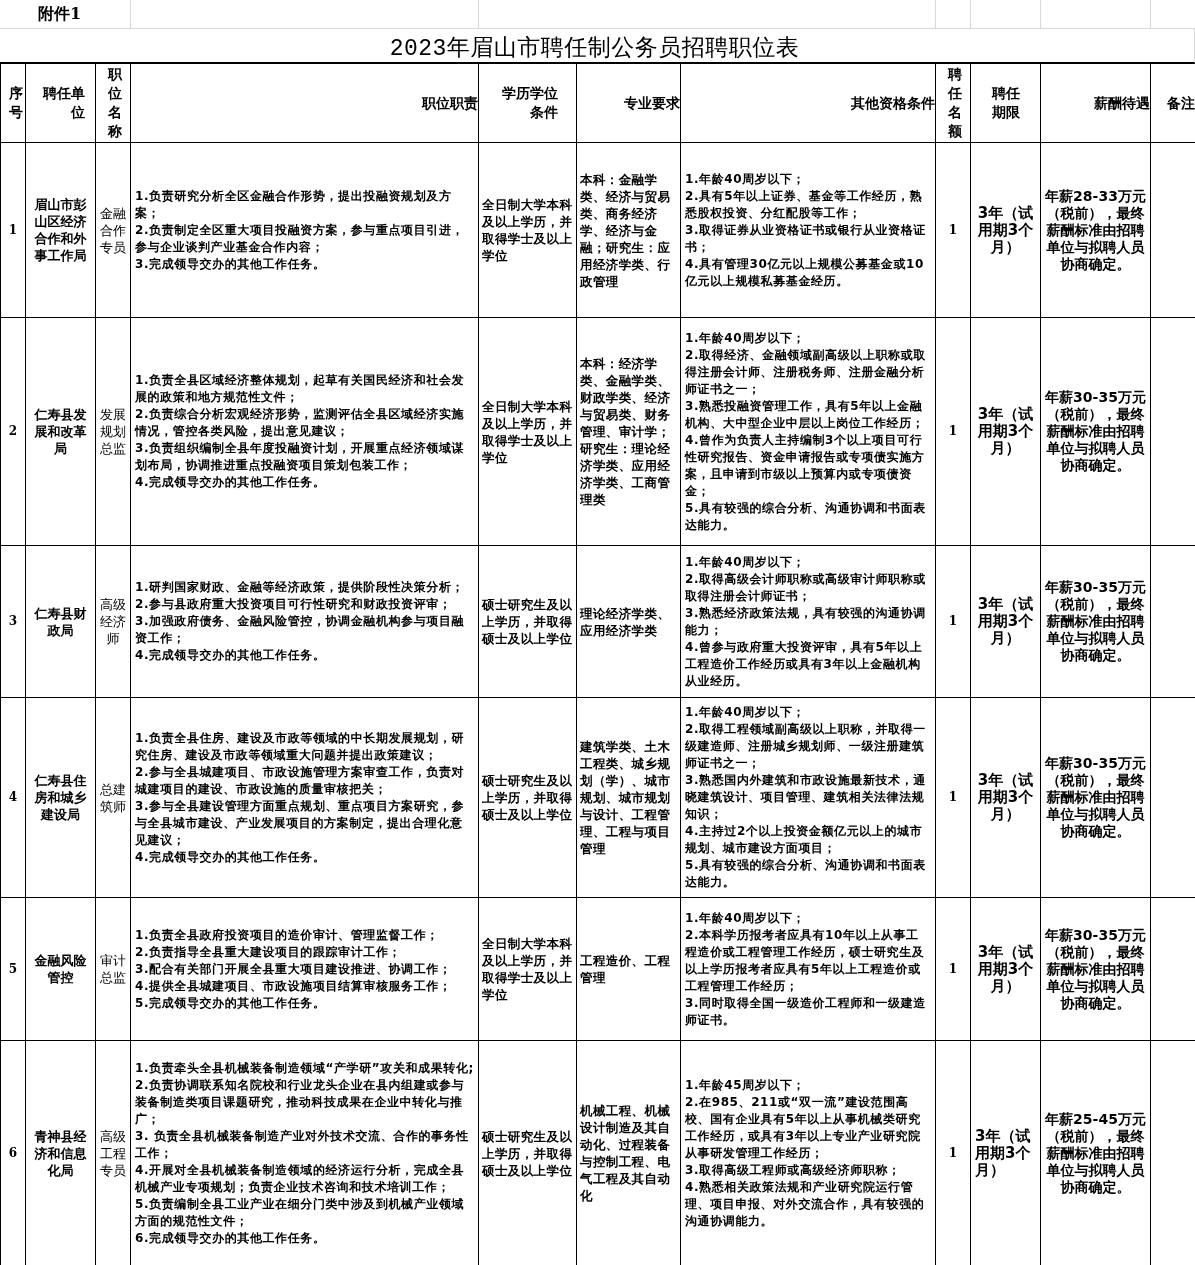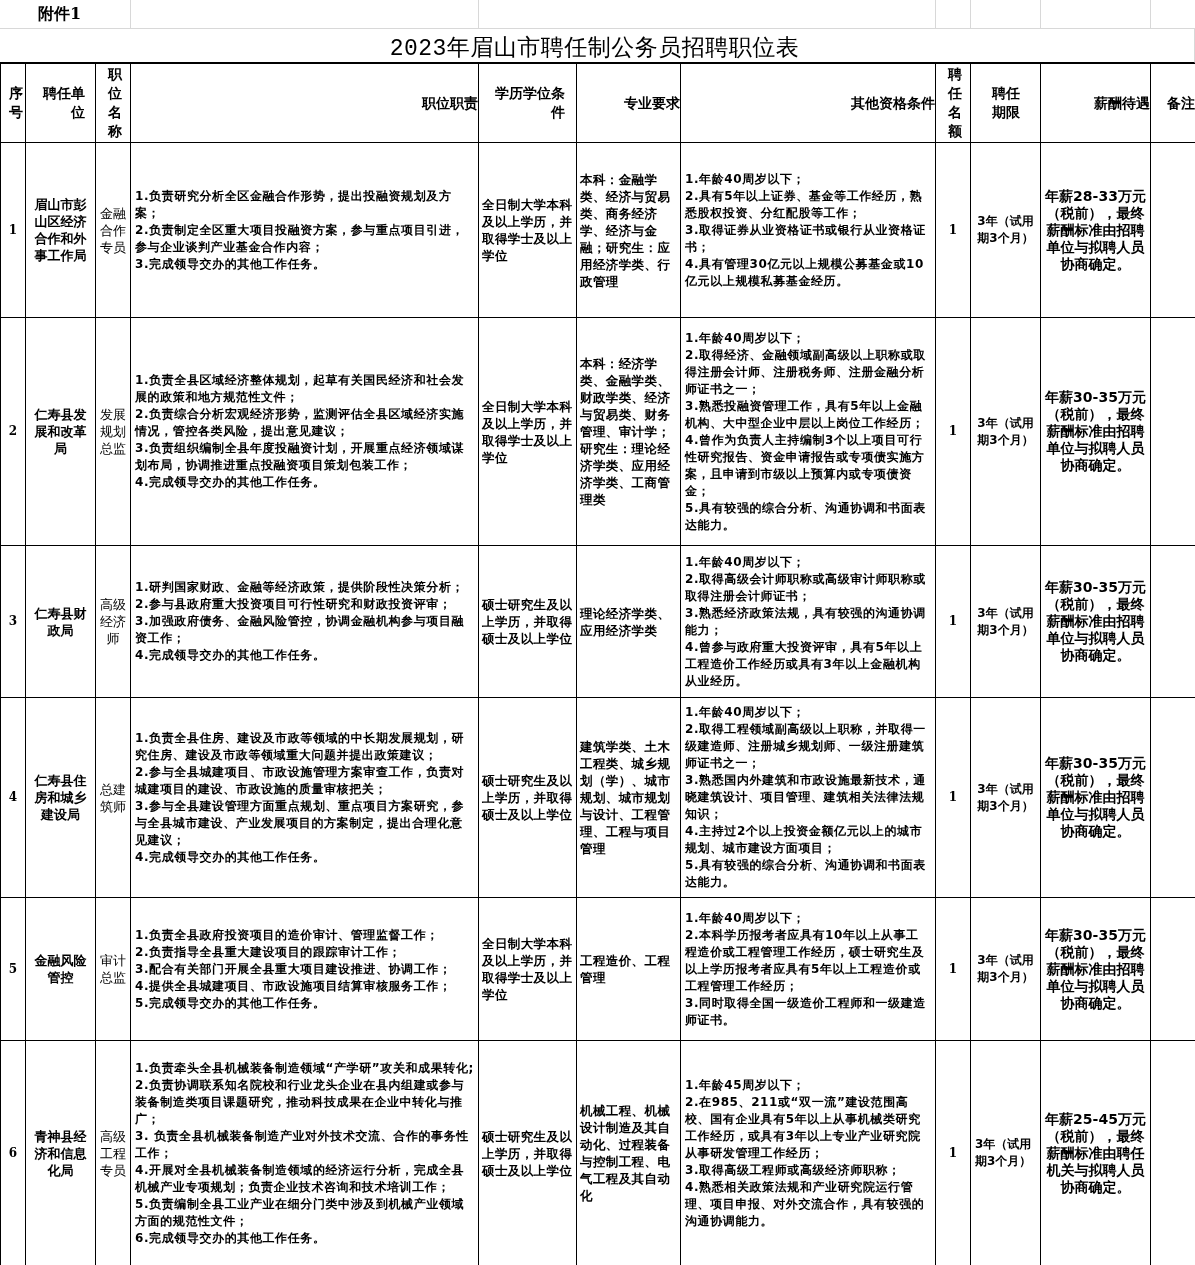--- a/index.html
+++ b/index.html
@@ -14,21 +14,21 @@
     table { position: absolute; left: 0; top: 63px; border-collapse: collapse; table-layout: fixed; width: 1195px; }
     td, th { border: 1px solid #000; vertical-align: middle; font-size: 12px; line-height: 17px; font-weight: bold; }
     th { text-align: right; font-size: 14px; line-height: 19px; }
     th.vert { padding: 0 2px; }
     td.num { font-family: "DejaVu Serif", "Liberation Serif", serif; text-align: center; font-size: 12px; }
     td.unit { font-size: 13px; line-height: 17px; padding: 0 4px; text-align: center; }
     td.pos { font-size: 13px; line-height: 17px; padding: 0 2px; text-align: center; font-weight: normal; }
     td.duty { padding: 0 4px; font-size: 12px; line-height: 17px; letter-spacing: 0.6px; margin-top: 44px; }
     td.edu, td.major { padding: 0 3px; font-size: 12.5px; line-height: 17px; letter-spacing: 0.4px; }
     td.other { padding: 0 4px; font-size: 12px; line-height: 17px; letter-spacing: 0.6px; }
-    td.term { text-align: center; font-size: 12px; padding: 0 4px; }
+    td.term { text-align: center; font-size: 15px; padding: 0 4px; }
     td.salary { text-align: center; font-size: 14px; padding: 0 4px; }
     .line { display: block; }
   </style>
 </head>
 <body>
 
 <div class="sheet">
   <div class="toprow">
     <span class="attach">附件1</span>
     <span class="gl" style="left:130px"></span>
@@ -55,21 +55,21 @@
       <col style="width:70px">
       <col style="width:110px">
       <col style="width:45px">
     </colgroup>
     <thead>
       <tr style="height:79px">
         <th class="vert">序号</th>
         <th style="padding:0 10px">聘任单位</th>
         <th class="vert" style="padding:0 8px">职位名称</th>
         <th>职位职责</th>
-        <th style="padding:0 11px">学历学位条件</th>
+        <th style="padding:0 18px">学历学位条件</th>
         <th>专业要求</th>
         <th>其他资格条件</th>
         <th class="vert" style="padding:0 8px">聘任名额</th>
         <th style="padding:0 20px">聘任期限</th>
         <th>薪酬待遇</th>
         <th>备注</th>
       </tr>
     </thead>
     <tbody>
 
@@ -209,18 +209,18 @@
         <td class="edu">硕士研究生及以上学历，并取得硕士及以上学位</td>
         <td class="major">机械工程、机械设计制造及其自动化、过程装备与控制工程、电气工程及其自动化</td>
         <td class="other">
           <span class="line">1.年龄45周岁以下；</span>
           <span class="line">2.在985、211或“双一流”建设范围高校、国有企业具有5年以上从事机械类研究工作经历，或具有3年以上专业产业研究院从事研发管理工作经历；</span>
           <span class="line">3.取得高级工程师或高级经济师职称；</span>
           <span class="line">4.熟悉相关政策法规和产业研究院运行管理、项目申报、对外交流合作，具有较强的沟通协调能力。</span>
         </td>
         <td class="num">1</td>
         <td class="term" style="text-align:left">3年（试用期3个月）</td>
-        <td class="salary">年薪25-45万元（税前），最终薪酬标准由聘任机关与拟聘人员协商确定。</td>
+        <td class="salary">年薪25-45万元（税前），最终薪酬标准由招聘单位与拟聘人员协商确定。</td>
         <td></td>
       </tr>
     </tbody>
   </table>
 </div>
 
 </body></html>

